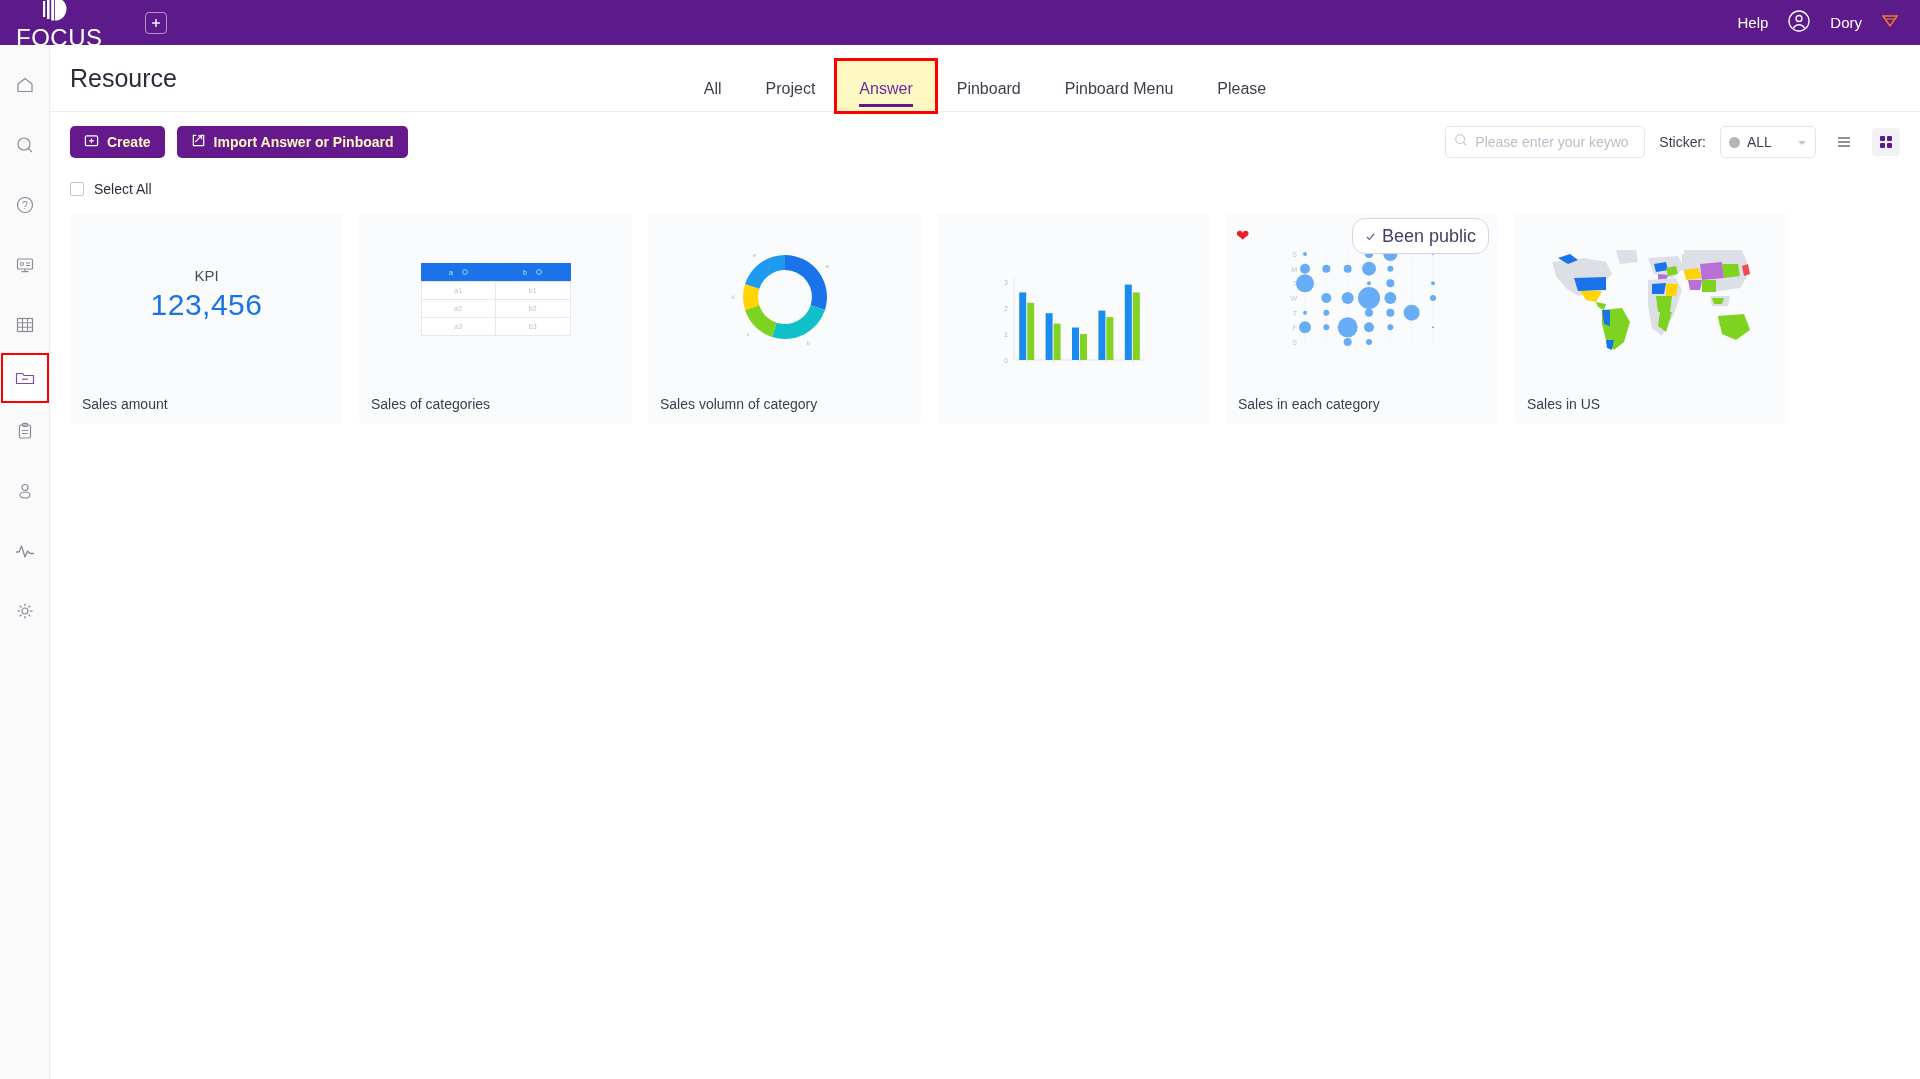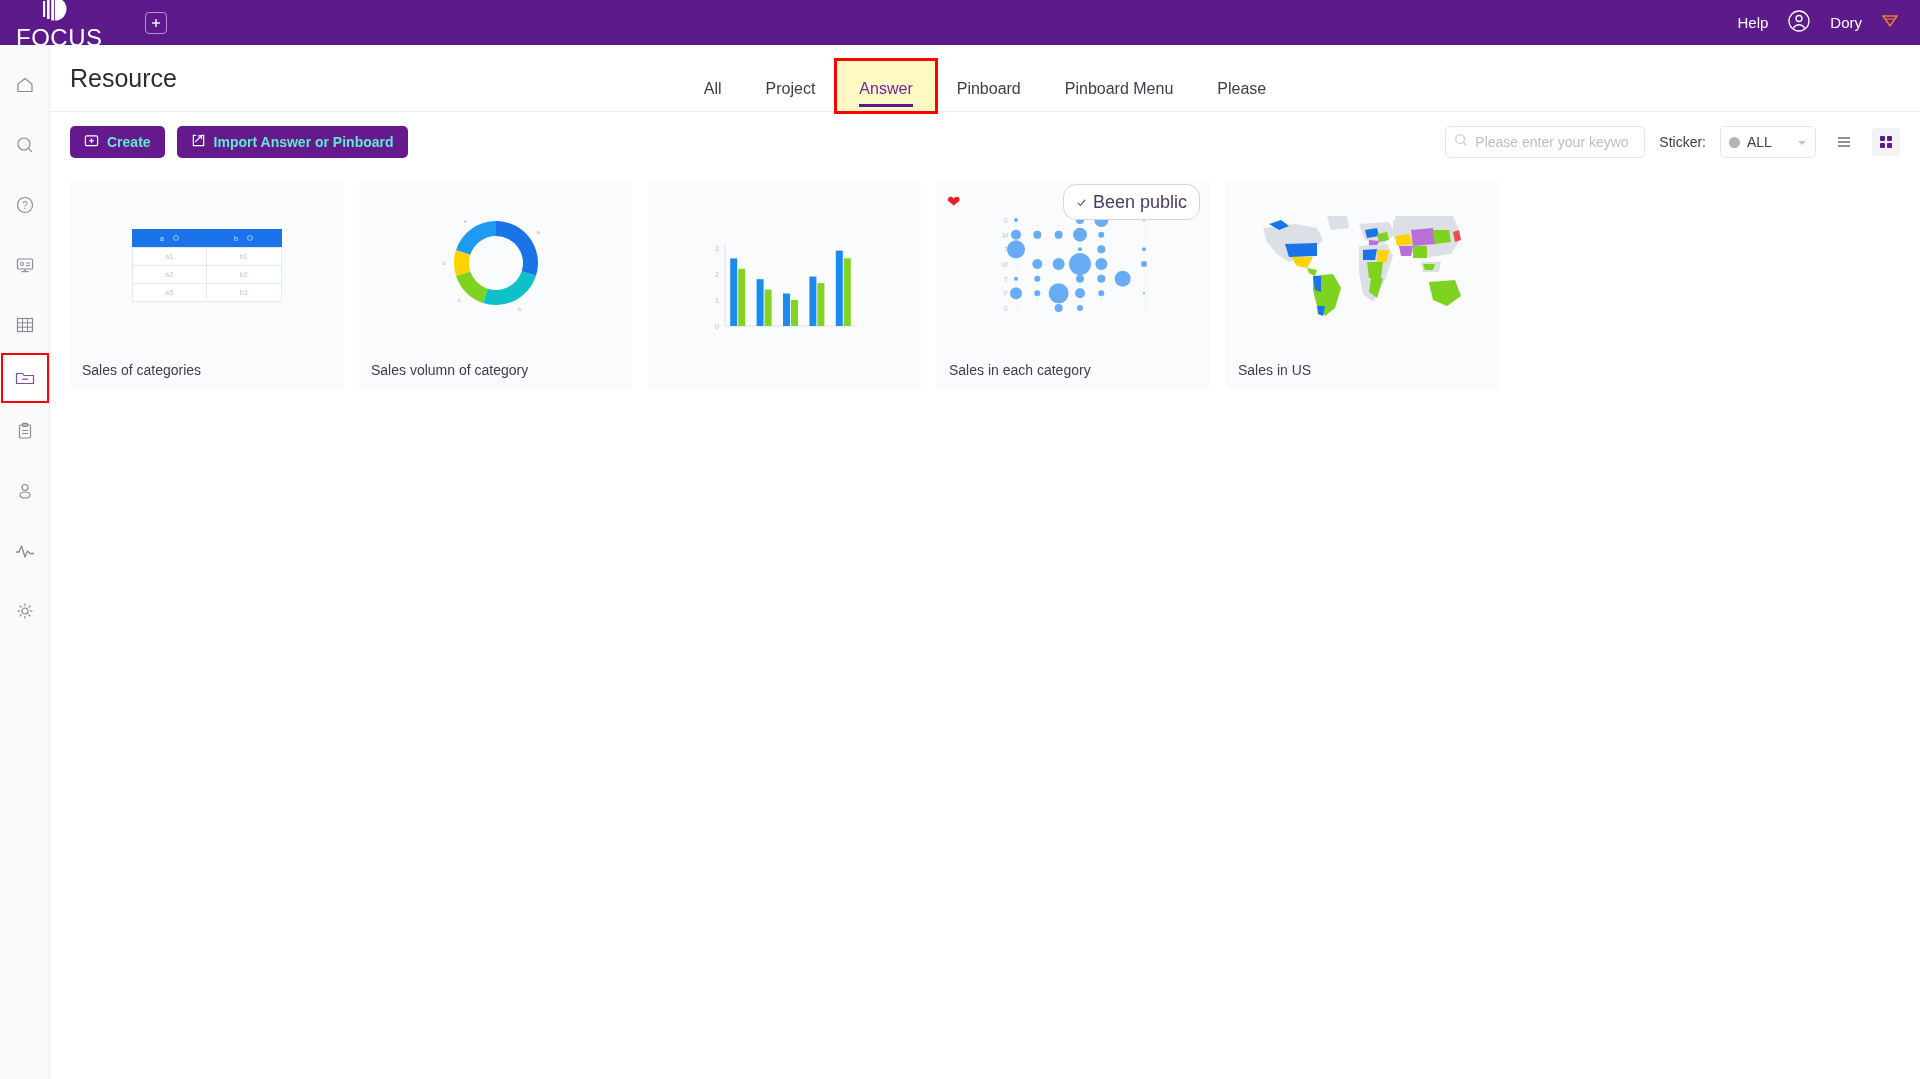--- a/index.html
+++ b/index.html
@@ -90,21 +90,21 @@
     background: #fef9c3;
   }
 
   
   #toolbar {
     position: relative; height: 60px;
     display: flex; align-items: center;
     padding: 0 20px;
   }
   .pbtn {
-    background: #66198c; color: #5eead4; border: none; border-radius: 5px;
+    background: #66198c; color: #fef9c3; border: none; border-radius: 5px;
     height: 32px; padding: 0 14px; font-size: 14px; font-weight: bold;
     display: flex; align-items: center; gap: 8px; cursor: pointer;
     font-family: "Liberation Sans", sans-serif;
   }
   #create-button { margin-right: 12px; }
 
   #toolbar-right {
     margin-left: auto; display: flex; align-items: center; gap: 14px;
   }
   #search-box {
@@ -414,23 +414,36 @@
         <svg width="18" height="18" viewBox="0 0 18 18">
             <rect x="3" y="3" width="5" height="5" rx="1" fill="#5d1a8b"></rect>
             <rect x="10" y="3" width="5" height="5" rx="1" fill="#5d1a8b"></rect>
             <rect x="3" y="10" width="5" height="5" rx="1" fill="#5d1a8b"></rect>
             <rect x="10" y="10" width="5" height="5" rx="1" fill="#5d1a8b"></rect>
           </svg>
       </div>
     </div>
   </div>
 
+  <div id="select-all-row">
+    <span id="select-all-checkbox"></span>
+    <span id="select-all-label">Select All</span>
+  </div>
 
   <div id="card-grid">
 
+    <div class="card">
+      <div class="card-thumb">
+        <div class="kpi-wrap">
+          <div class="kpi-label">KPI</div>
+          <div class="kpi-value">123,456</div>
+        </div>
+      </div>
+      <div class="card-title">Sales amount</div>
+    </div>
 
     <div class="card">
       <div class="card-thumb">
         <table class="mini-table">
           <tbody>
               <tr>
             <th>
               <span class="th-inner">
                     <span>a</span>
               <svg width="6" height="6" viewBox="0 0 8 8">

